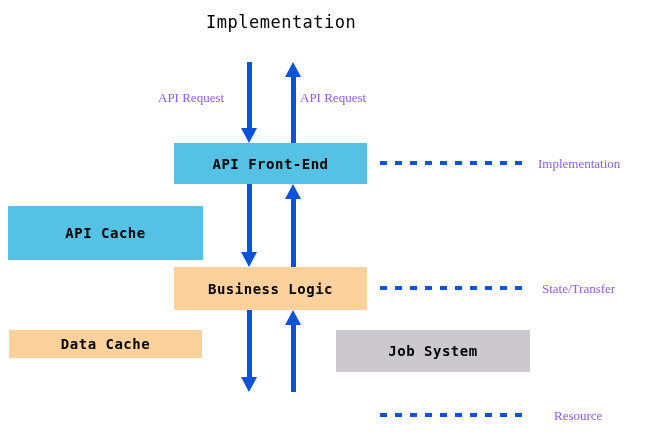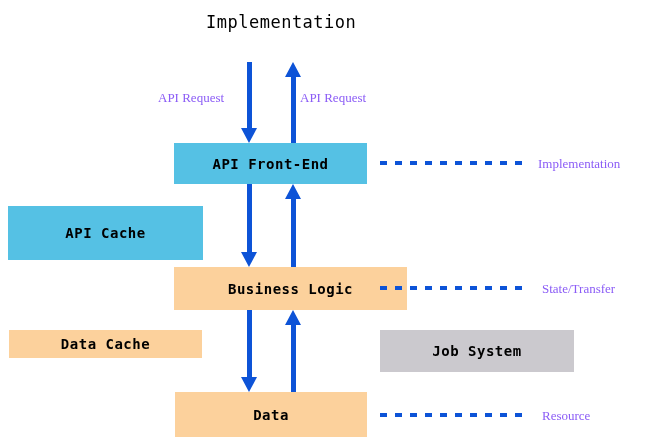--- a/index.html
+++ b/index.html
@@ -19,25 +19,25 @@
   }
   .box {
     position:absolute;
     display:flex; align-items:center; justify-content:center;
     color:#000000; font-weight:bold; font-size:14px;
     letter-spacing:0.5px;
     white-space:nowrap;
   }
   .blue-box   { background:var(--blue-box); }
   .orange-box { background:var(--orange-box); }
-  .gray-box   { background:var(--gray-box);margin-left:44px; }
+  .gray-box   { background:var(--gray-box); }
 
   .box-frontend  { left:174px; top:143px; width:193px; height:41px; }
   .box-apicache  { left:8px;   top:206px; width:195px; height:54px; }
-  .box-logic     { left:174px; top:267px; width:233px; height:43px; }
+  .box-logic     { left:174px; top:267px; width:193px; height:43px; }
   .box-datacache { left:9px;   top:330px; width:193px; height:28px; }
   .box-jobsystem { left:336px; top:330px; width:194px; height:42px; }
   .box-data      { left:175px; top:392px; width:192px; height:45px; }
 
   .arrow { position:absolute; width:16px; }
   .arrow .shaft {
     position:absolute; left:5.5px; width:5px;
     background:var(--arrow-blue);
   }
   .arrow .head { position:absolute; left:0; width:0; height:0; }
@@ -64,21 +64,21 @@
   .float-label {
     position:absolute;
     font-size:13px; color:#8b5cf6;
     white-space:nowrap;
     font-family:Liberation Serif, serif;
   }
   .lbl-request  { left:158px; top:90px;  }
   .lbl-response { left:300px; top:90px;  }
   .lbl-representation { left:538px; top:156px; }
   .lbl-statetransfer  { left:542px; top:281px; }
-  .lbl-resource       { left:542px; top:408px;text-align:center; }
+  .lbl-resource       { left:554px; top:408px;text-align:center; }
 
   .dash-line {
     position:absolute;
     left:380px; width:143px; height:4px;
     background:repeating-linear-gradient(90deg,
       var(--arrow-blue) 0px, var(--arrow-blue) 7px,
       transparent 7px, transparent 15px);
   }
   .dash-representation { top:161px; }
   .dash-statetransfer  { top:286px; }
@@ -136,19 +136,16 @@
 
   <div class="arrow down arr-bot arr-down-x">
     <div class="shaft"></div>
     <div class="head"></div>
   </div>
   <div class="arrow up arr-bot arr-up-x">
     <div class="shaft"></div>
     <div class="head"></div>
   </div>
 
-  <div class="box orange-box box-data">
-    <span>Data</span>
-  </div>
   <div class="dash-line dash-resource"></div>
   <div class="float-label lbl-resource">Resource</div>
 
 </div>
 
 </body></html>

